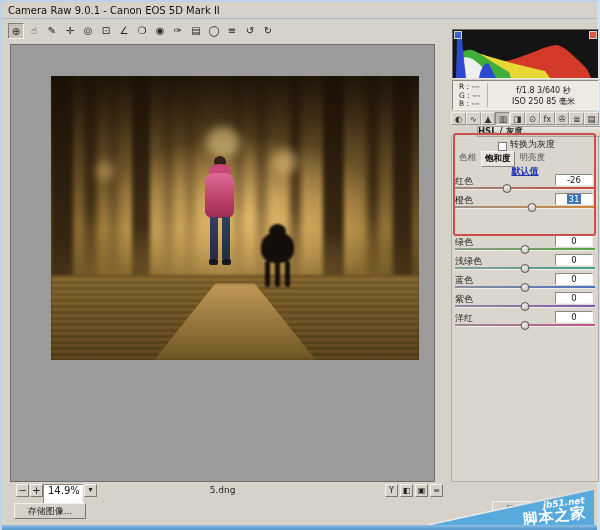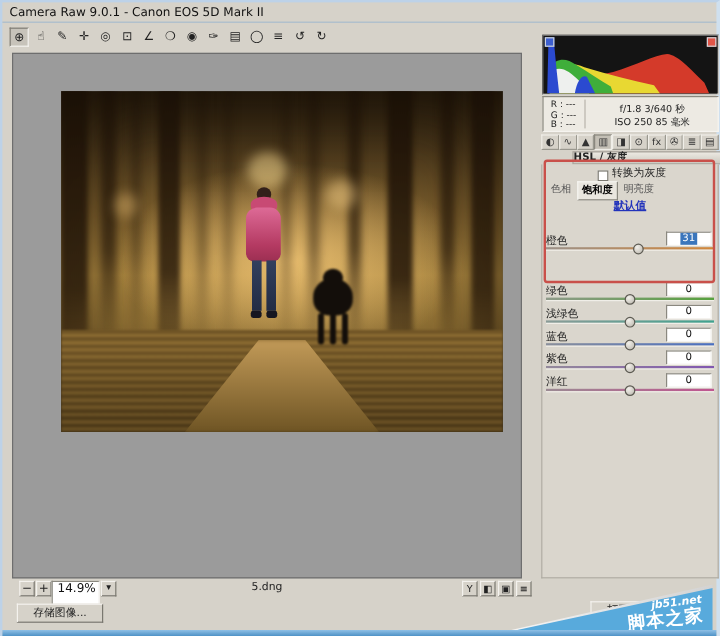--- a/index.html
+++ b/index.html
@@ -293,20 +293,26 @@
     </div>
 
     <div class="subtabs">
       <span class="stab">色相</span>
       <span class="stab active">饱和度</span>
       <span class="stab">明亮度</span>
     </div>
 
     <div class="deflink">默认值</div>
 
+    <div class="srow" style="top:173px">
+      <span class="slabel">红色</span>
+      <div class="svalbox">-26</div>
+      <div class="strack" style="background: linear-gradient(90deg, rgb(155, 139, 134), rgb(200, 74, 58));"></div>
+      <div class="sthumb" style="left: 37%;"></div>
+    </div>
     <div class="srow" style="top:192px">
       <span class="slabel">橙色</span>
       <div class="svalbox"><span class="sel">31</span></div>
       <div class="strack" style="background: linear-gradient(90deg, rgb(155, 145, 137), rgb(210, 135, 58));"></div>
       <div class="sthumb" style="left: 55%;"></div>
     </div>
     <div class="srow" style="top:234px">
       <span class="slabel">绿色</span>
       <div class="svalbox">0</div>
       <div class="strack" style="background: linear-gradient(90deg, rgb(143, 155, 138), rgb(87, 162, 63));"></div>

